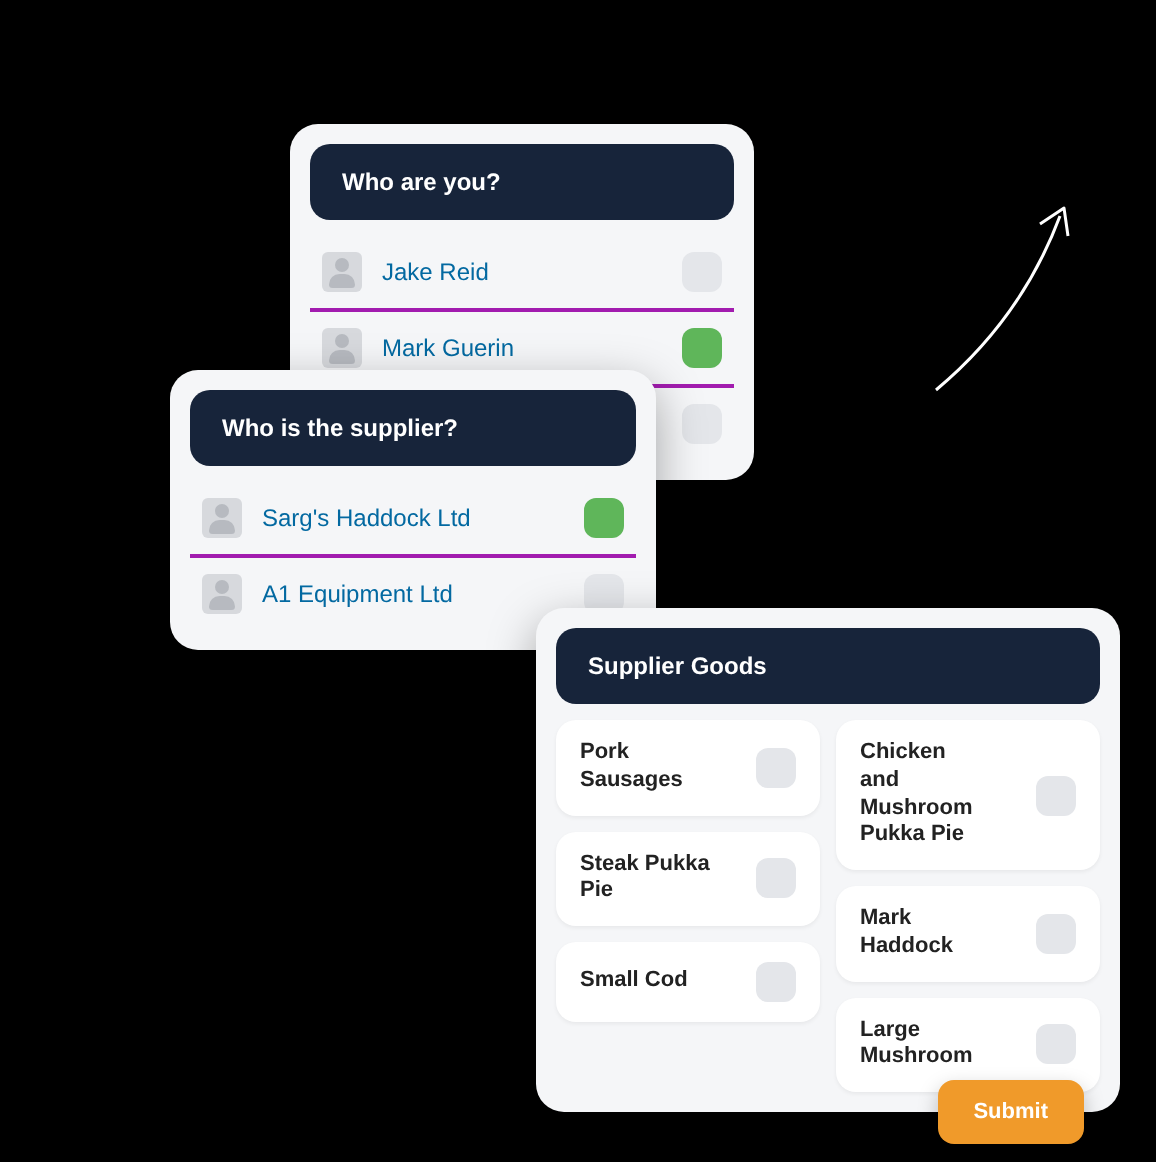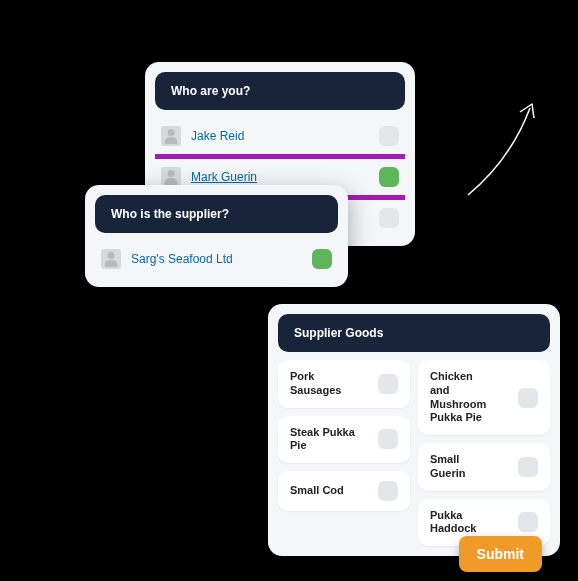--- a/index.html
+++ b/index.html
@@ -27,21 +27,21 @@
     border-radius: 10px;
     margin-bottom: 8px;
   }
   .row {
     display: flex;
     align-items: center;
     padding: 8px 6px;
     font-size: 12px;
     color: #0369a1;
   }
-  .row + .row { border-top: 5px solid #a21caf; text-decoration: underline; }
+  .row + .row { border-top: 2px solid #a21caf; }
   .avatar {
     width: 20px;
     height: 20px;
     background: #d7d9dd;
     border-radius: 3px;
     margin-right: 10px;
     flex-shrink: 0;
     position: relative;
   }
   .avatar::before {
@@ -97,66 +97,71 @@
     color: #222;
     line-height: 1.25;
   }
   .col { display: flex; flex-direction: column; gap: 8px; }
   .submit-btn {
     position: absolute;
     bottom: -16px;
     right: 18px;
     background: #f09a2a;
     color: #fff;
-    font-size: 14px;
+    font-size: 11px;
     font-weight: 600;
     padding: 10px 18px;
     border-radius: 8px;
     box-shadow: 0 4px 10px rgba(0,0,0,0.25);
     border: none;
     cursor: pointer;
   }
   .arrow {
     position: absolute;
     top: 90px;
     right: 30px;
     pointer-events: none;
   }
 </style>
 </head>
 <body>
 
-<div class="card" style="top:62px; left:145px; width:270px;">
+<div class="card" style="top:62px; left:145px; width:232px;">
   <div class="card-header">Who are you?</div>
   <div>
     <div class="row">
       <span class="avatar"></span>
       <span class="row-label">Jake Reid</span>
       <span class="checkbox"></span>
     </div>
     <div class="row">
       <span class="avatar"></span>
       <span class="row-label">Mark Guerin</span>
       <span class="checkbox checked"></span>
     </div>
     <div class="row">
       <span class="avatar"></span>
       <span class="row-label"></span>
       <span class="checkbox"></span>
     </div>
   </div>
 </div>
 
-<div class="card" style="top:185px; left:85px; width:263px;">
+<div class="card" style="top:185px; left:85px; width:243px;">
   <div class="card-header">Who is the supplier?</div>
   <div>
     <div class="row">
       <span class="avatar"></span>
-      <span class="row-label">Sarg's Seafood Ltd</span>
+      <span class="row-label">Sarg's Haddock Ltd</span>
       <span class="checkbox checked"></span>
+    </div>
+    <div class="row">
+      <span class="avatar"></span>
+      <span class="row-label">A1 Equipment Ltd</span>
+      <span class="checkbox"></span>
     </div>
   </div>
 </div>
 
 <div class="card" style="top:304px; left:268px; width:292px;">
   <div class="card-header">Supplier Goods</div>
   <div class="goods-grid">
     <div class="col">
       <div class="goods-item">
         <span class="goods-label">Pork Sausages</span>
@@ -170,25 +175,25 @@
         <span class="goods-label">Small Cod</span>
         <span class="checkbox"></span>
       </div>
     </div>
     <div class="col">
       <div class="goods-item tall">
         <span class="goods-label">Chicken and Mushroom Pukka Pie</span>
         <span class="checkbox"></span>
       </div>
       <div class="goods-item">
-        <span class="goods-label">Small Guerin</span>
-        <span class="checkbox"></span>
-      </div>
-      <div class="goods-item">
-        <span class="goods-label">Pukka Haddock</span>
+        <span class="goods-label">Mark Haddock</span>
+        <span class="checkbox"></span>
+      </div>
+      <div class="goods-item">
+        <span class="goods-label">Large Mushroom</span>
         <span class="checkbox"></span>
       </div>
     </div>
   </div>
   <button class="submit-btn">Submit</button>
 </div>
 
 <svg class="arrow" width="90" height="110" viewBox="0 0 90 110">
   <path d="M10 105 C 40 80, 60 50, 72 18" stroke="#fff" stroke-width="1.5" fill="none"></path>
   <path d="M62 22 L74 14 L76 28" stroke="#fff" stroke-width="1.5" fill="none" stroke-linejoin="round"></path>

